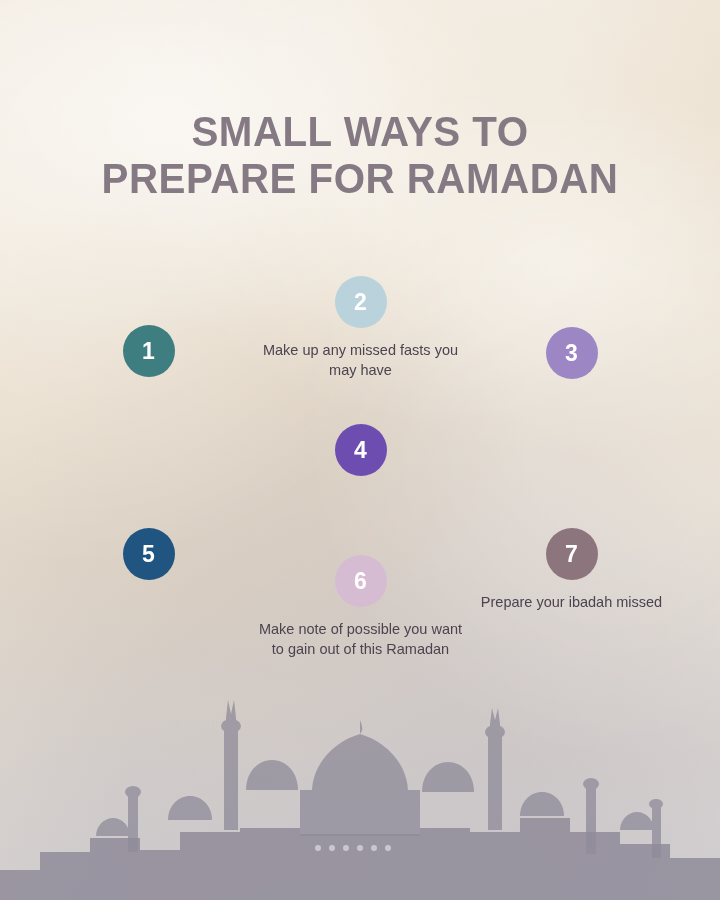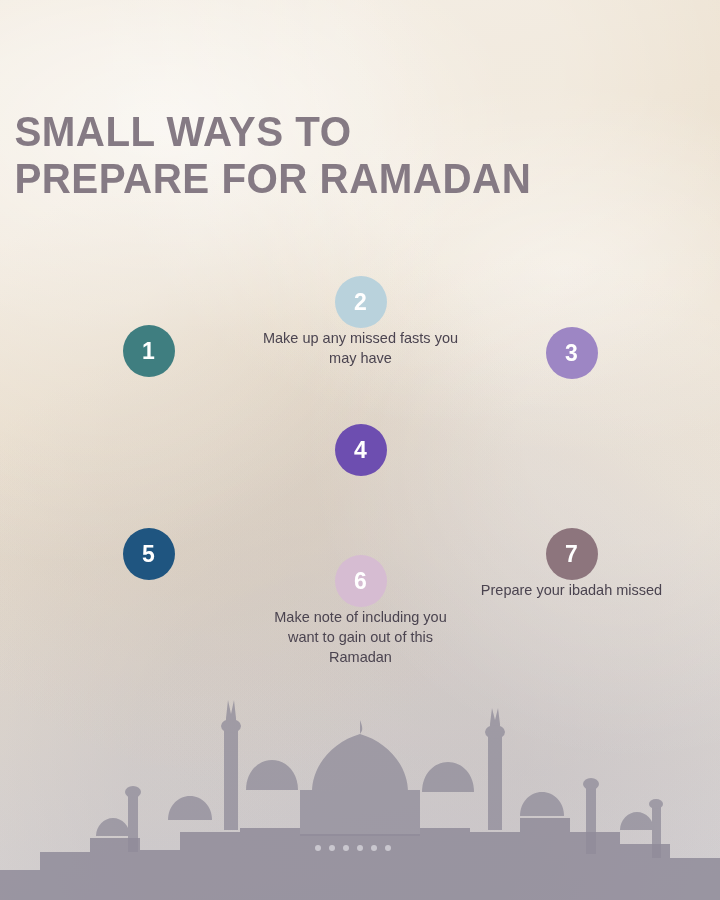--- a/index.html
+++ b/index.html
@@ -35,21 +35,21 @@
       radial-gradient(circle at 30% 52%, rgba(214,199,180,0.30) 0 16%, rgba(214,199,180,0) 45%),
       radial-gradient(circle at 72% 70%, rgba(200,192,192,0.28) 0 16%, rgba(200,192,192,0) 46%),
       radial-gradient(circle at 45% 88%, rgba(176,174,184,0.30) 0 22%, rgba(176,174,184,0) 55%);
     pointer-events: none;
   }
   .heading {
     position: absolute;
     top: 108px;
     left: 0;
     width: 720px;
-    text-align: left;
+    text-align: center;
     color: #857a84;
     font-weight: 800;
     font-size: 42px;
     line-height: 1.12;
     letter-spacing: 0.5px;
     font-stretch: condensed;
     text-transform: uppercase;
   }
   .heading .line {
     display: block;
@@ -68,20 +68,21 @@
     height: 52px;
     border-radius: 50%;
     margin: 0 auto;
     color: #ffffff;
     font-size: 23px;
     font-weight: 700;
     line-height: 52px;
     text-align: center;
   }
   .step-text {
+    margin-top: 12px;
     color: #4b4450;
     font-size: 14.5px;
     line-height: 1.38;
   }
   
   .skyline {
     position: absolute;
     left: 0;
     bottom: 0;
     width: 720px;
@@ -117,21 +118,21 @@
     <div class="step" style="left:258px; top:424px; width:205px;">
       <div class="badge" style="background:#6d4eb0;">4</div>
     </div>
 
     <div class="step" style="left:46px; top:528px; width:205px;">
       <div class="badge" style="background:#1f5580;">5</div>
     </div>
 
     <div class="step" style="left:258px; top:555px; width:205px;">
       <div class="badge" style="background:#d6bcd2;">6</div>
-      <div class="step-text">Make note of including you want to gain out of this Ramadan</div>
+      <div class="step-text">Make note of possible you want to gain out of this Ramadan</div>
     </div>
 
     <div class="step" style="left:469px; top:528px; width:205px;">
       <div class="badge" style="background:#8d757d;">7</div>
       <div class="step-text">Prepare your ibadah missed</div>
     </div>
 
   </div>
 
   <svg class="skyline" viewBox="0 0 720 220" preserveAspectRatio="none">

